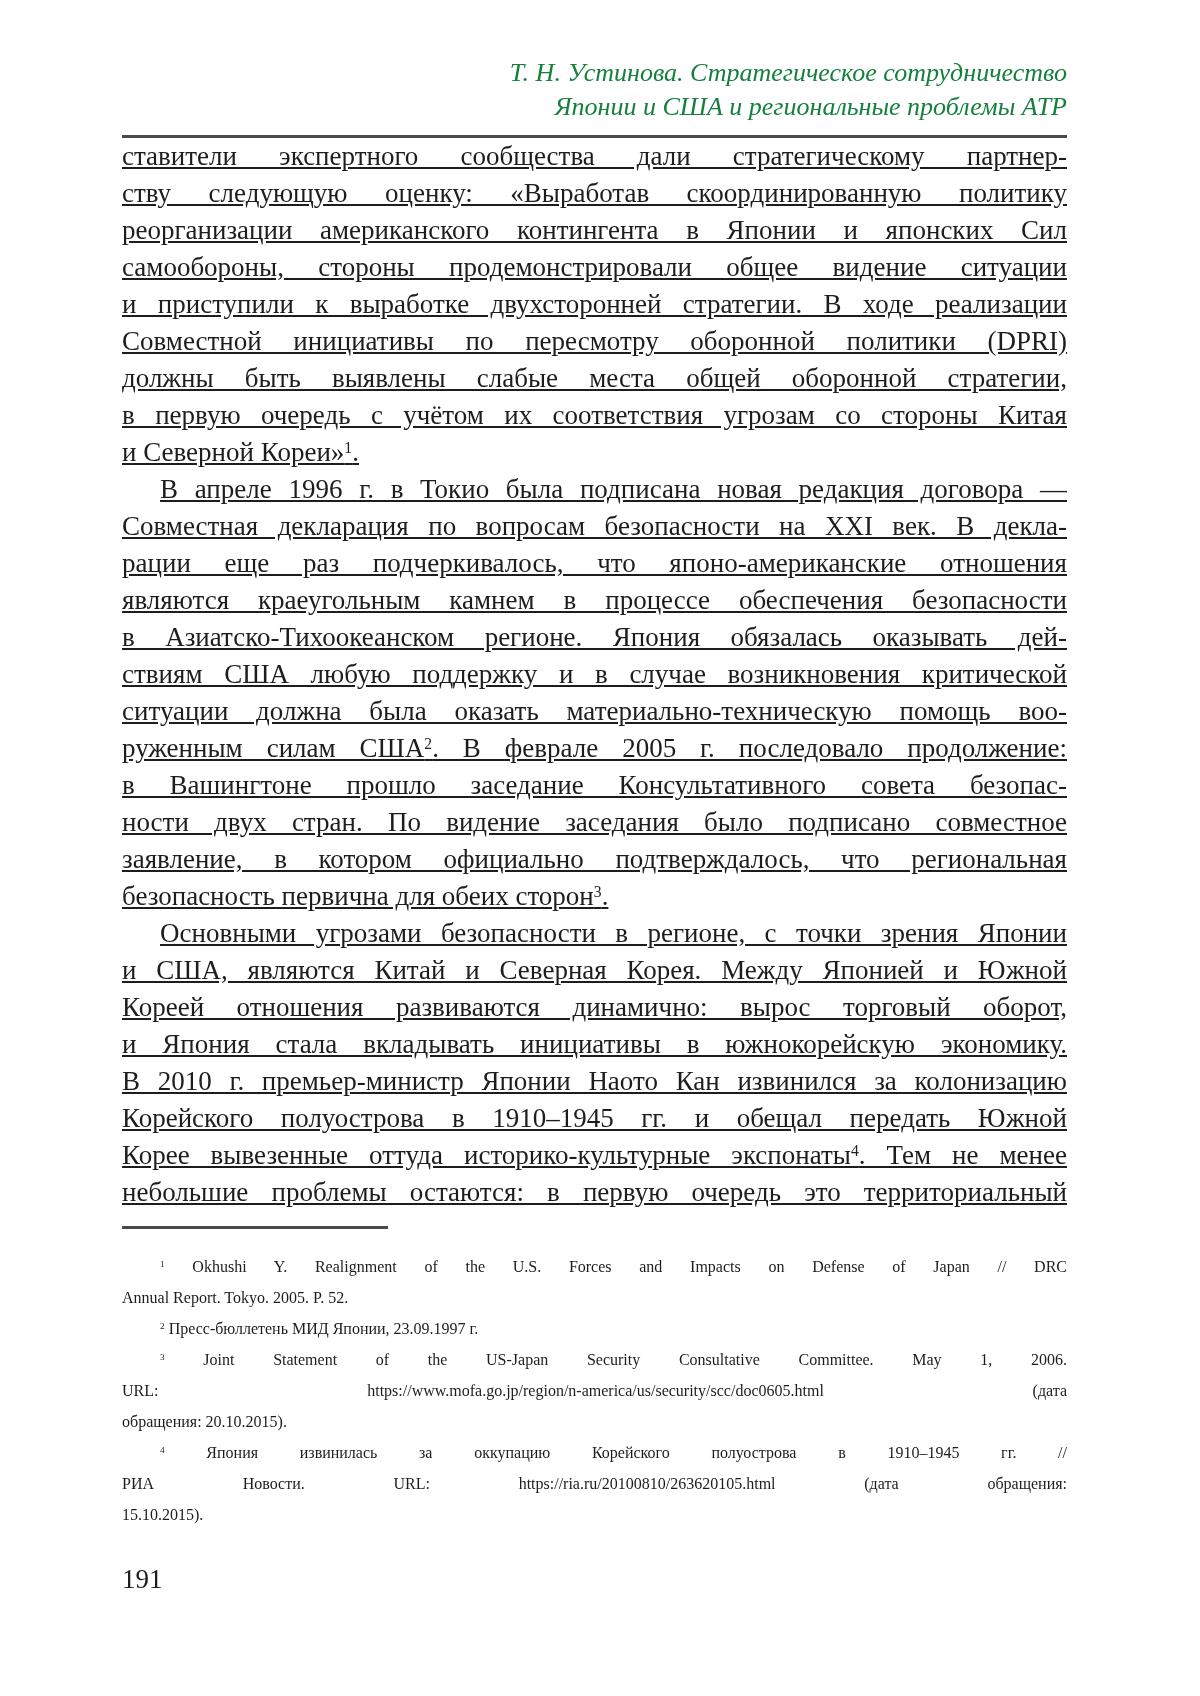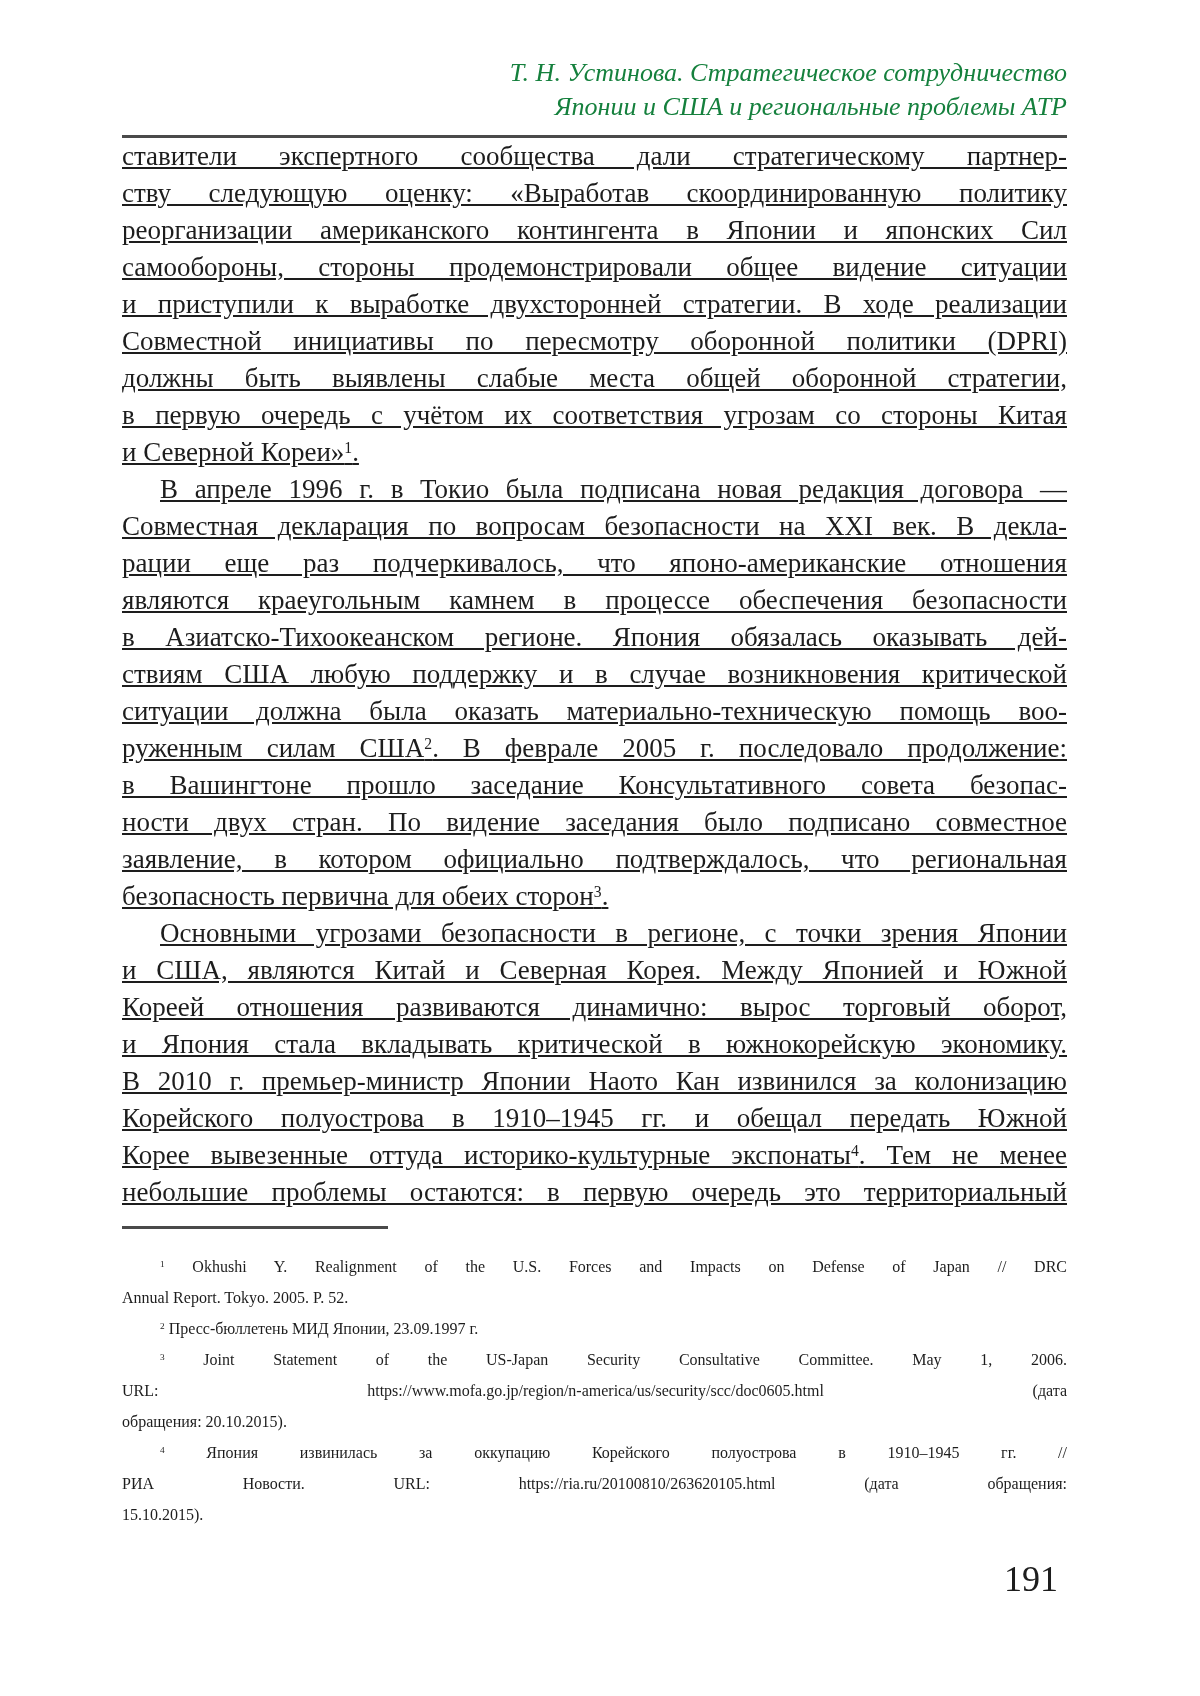--- a/index.html
+++ b/index.html
@@ -61,23 +61,23 @@
     height: 3px;
     background: var(--rule, #4a4a4a);
   }
   .footnotes {
     margin-top: 22px;
     font-size: 16px;
     line-height: 31px;
   }
   .page-number {
     margin-top: 32px;
-    text-align: right;
+    text-align: left;
     padding-right: 9px;
-    font-size: 36px;
+    font-size: 27px;
     line-height: 34px;
   }
 </style>
 </head>
 <body>
 
 <div class="page" style="--bg: #ffffff; --text: #1d1d1d; --rule: #4a4a4a;">
   <div class="content">
 
     <div class="running-head">
@@ -110,21 +110,21 @@
           <div class="line j">руженным силам США<sup>2</sup>. В феврале 2005 г. последовало продолжение:</div>
           <div class="line j">в Вашингтоне прошло заседание Консультативного совета безопас-</div>
           <div class="line j">ности двух стран. По видение заседания было подписано совместное</div>
           <div class="line j">заявление, в котором официально подтверждалось, что региональная</div>
           <div class="line">безопасность первична для обеих сторон<sup>3</sup>.</div>
         </div>
         <div>
           <div class="line j ind">Основными угрозами безопасности в регионе, с точки зрения Японии</div>
           <div class="line j">и США, являются Китай и Северная Корея. Между Японией и Южной</div>
           <div class="line j">Кореей отношения развиваются динамично: вырос торговый оборот,</div>
-          <div class="line j">и Япония стала вкладывать критической в южнокорейскую экономику.</div>
+          <div class="line j">и Япония стала вкладывать инициативы в южнокорейскую экономику.</div>
           <div class="line j">В 2010 г. премьер-министр Японии Наото Кан извинился за колонизацию</div>
           <div class="line j">Корейского полуострова в 1910–1945 гг. и обещал передать Южной</div>
           <div class="line j">Корее вывезенные оттуда историко-культурные экспонаты<sup>4</sup>. Тем не менее</div>
           <div class="line j">небольшие проблемы остаются: в первую очередь это территориальный</div>
         </div>
       </div>
 
     <div class="footnote-rule"></div>
 
     <div class="footnotes">

